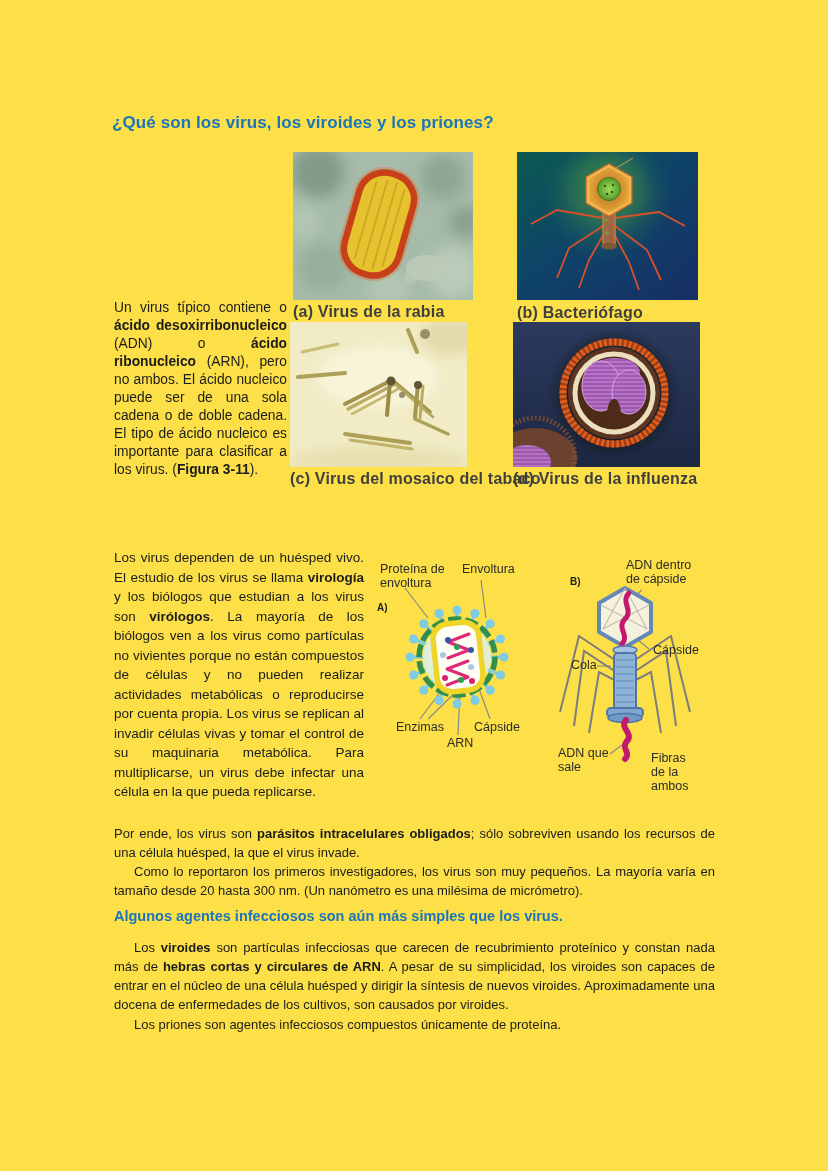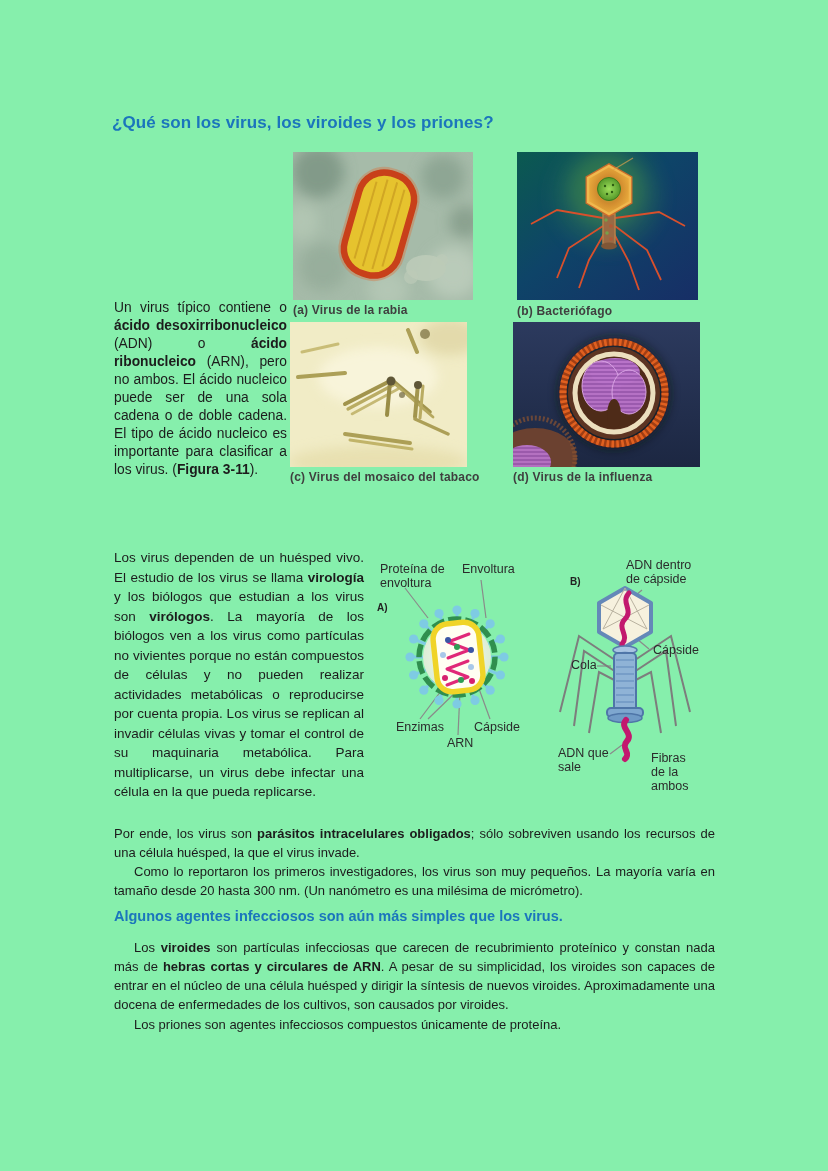--- a/index.html
+++ b/index.html
@@ -1,29 +1,29 @@
 <!DOCTYPE html>
 <html style="--heading-blue: #1b75bc;"><head>
 <meta charset="utf-8">
 <style>
   html,body{margin:0;padding:0;background:#fff;}
-  .page{position:relative;width:828px;height:1171px;background:#86efac;
+  .page{position:relative;width:828px;height:1171px;background:#fde047;
         font-family:"Liberation Sans",sans-serif;color:#1c1c1c;overflow:hidden;}
   .abs{position:absolute;}
   .title{font-size:17px;font-weight:bold;color:var(--heading-blue,#1b75bc);letter-spacing:.1px;}
   .subheading{font-size:14.5px;font-weight:bold;color:var(--heading-blue,#1b75bc);}
   .para{text-align:justify;}
   .col-narrow{width:173px;font-size:13.8px;line-height:18px;}
   .col-mid{width:250px;font-size:13.5px;line-height:19.5px;}
   .full{width:601px;font-size:13px;line-height:19px;margin-top:7px;}
   .indent{text-indent:20px;}
   b{font-weight:bold;}
   .photo{position:absolute;overflow:hidden;}
   .photo svg{display:block;}
-  .caption{position:absolute;font-size:12px;font-weight:bold;color:#3f3f3f;letter-spacing:.2px;}
+  .caption{position:absolute;font-size:16px;font-weight:bold;color:#3f3f3f;letter-spacing:.2px;}
   .diagram{position:absolute;left:370px;top:550px;width:356px;height:265px;}
   .diagram svg{position:absolute;left:0;top:0;}
   .dlabel{position:absolute;font-size:12.5px;line-height:14px;color:#2b2b2b;}
   .panel-letter{font-size:10px;font-weight:bold;color:#222;}
 </style>
 </head>
 <body>
 
 <div class="page">
 

